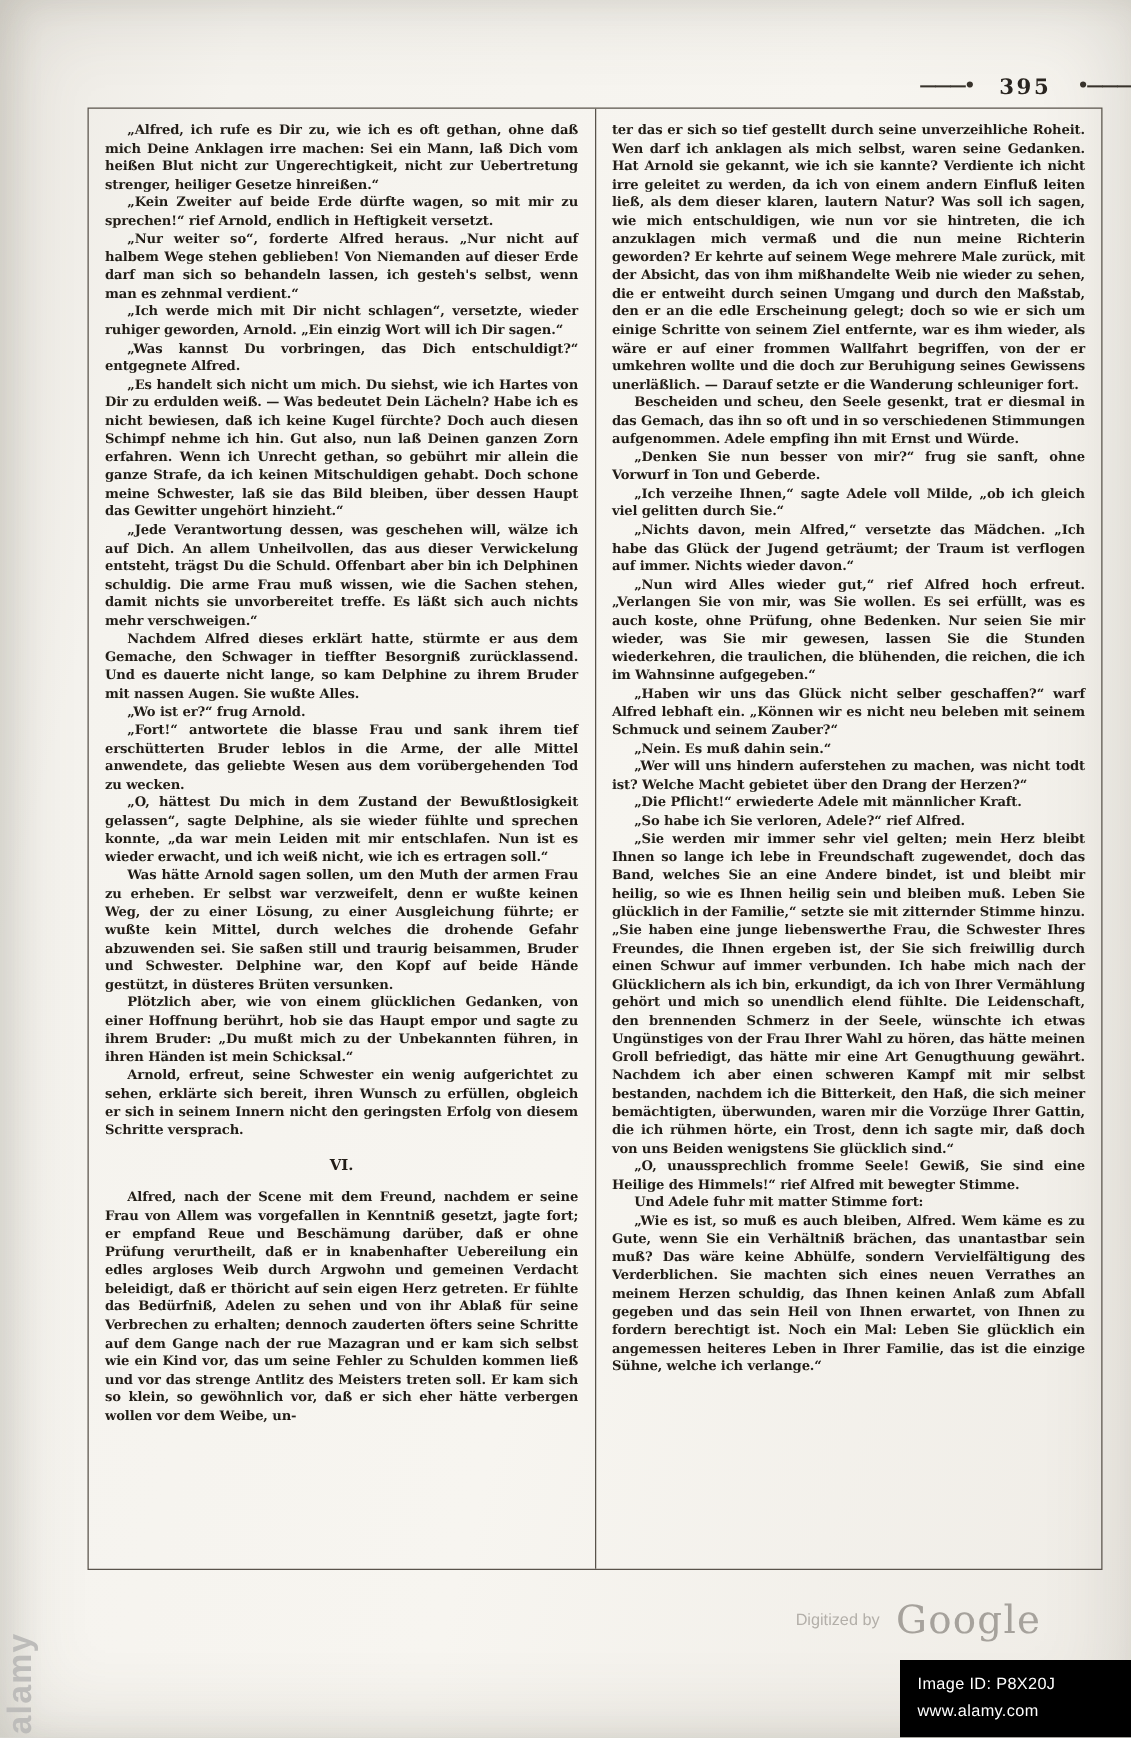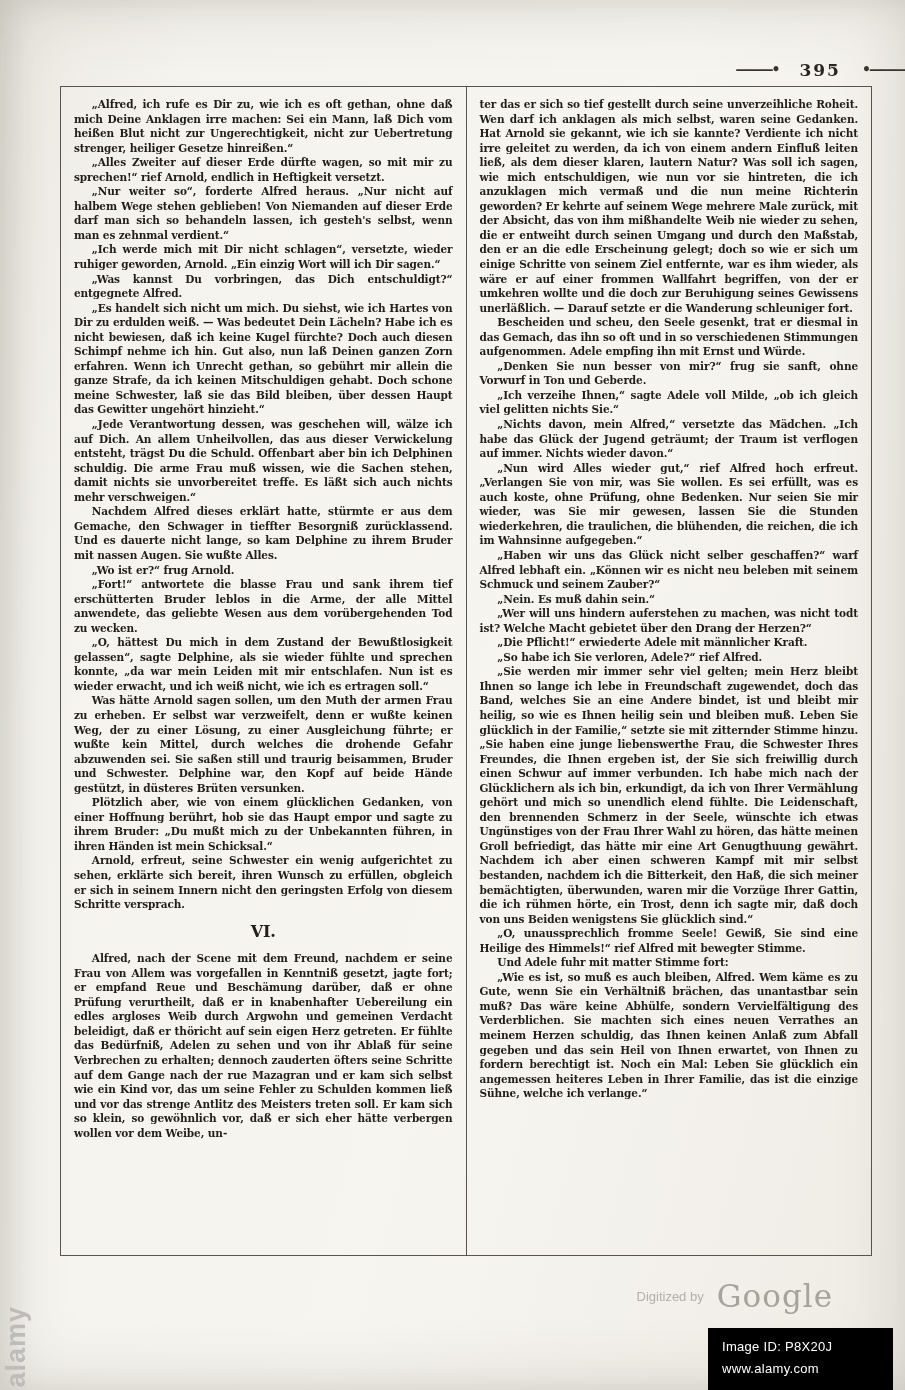--- a/index.html
+++ b/index.html
@@ -16,87 +16,87 @@
     content:"";position:absolute;inset:0;pointer-events:none;
     box-shadow:inset 0 0 70px rgba(90,85,70,.20), inset 12px 0 24px rgba(90,85,70,.10);
   }
   .page-header{
     position:absolute;top:60px;left:0;width:100%;
     text-align:right;color:#2a2520;
   }
   .orn{font-weight:bold;letter-spacing:-2px;font-size:14px;vertical-align:2px;color:#38332c;}
   .page-num{font-weight:bold;font-size:17px;margin:0 16px;letter-spacing:2px;}
   .frame{
-    position:absolute;left:60px;top:86px;width:812px;height:1170px;
+    position:absolute;left:70px;top:86px;width:812px;height:1170px;
     border:1px solid #59534b;box-sizing:border-box;display:flex;
     background:transparent;
   }
   .col{
     flex:1;padding:10px 13px 8px 13px;overflow:hidden;
     text-align:justify;color:#221d17;
     font-size:10.5px;line-height:14.55px;font-weight:bold;letter-spacing:-0.1px;
   }
   .divider{width:1px;background:#59534b;}
   .para{margin:0;}
   .para.indent{text-indent:1.7em;}
   .para.flush{text-indent:0;}
-  .para.heading{text-align:center;font-size:16px;margin:13px 0 12px;text-indent:0;}
+  .para.heading{text-align:center;font-size:12px;margin:13px 0 12px;text-indent:0;}
   .google{position:absolute;right:72px;bottom:76px;white-space:nowrap;}
   .dig{font-size:13px;font-family:Liberation Sans, sans-serif;color:#b3afa9;margin-right:8px;vertical-align:6px;}
   .goog{font-size:31px;font-family:"DejaVu Serif", serif;color:#a6a29c;letter-spacing:1px;}
   .alamy-vert{
     position:absolute;left:1px;bottom:2px;
     writing-mode:vertical-rl;transform:rotate(180deg);
     font-family:"Liberation Sans", sans-serif;font-weight:bold;
     font-size:27px;color:#bdbcba;letter-spacing:1px;
   }
   .alamy-box{
-    position:absolute;right:12px;bottom:0;width:185px;height:62px;
+    position:absolute;right:0;bottom:0;width:185px;height:62px;
     background:#000;color:#fff;box-sizing:border-box;
     font-family:"Liberation Sans", sans-serif;font-size:13px;
     padding:11px 0 16px 14px;
   }
   .alamy-box div{margin-bottom:7px;letter-spacing:.3px;}
 </style>
 </head>
 <body>
 
 <div class="scan">
 
   <div class="page-header">
     <span class="orn">———•</span>
     <span class="page-num">395</span>
     <span class="orn">•———</span>
   </div>
 
   <div class="frame">
     <div class="col">
         <p class="para indent">„Alfred, ich rufe es Dir zu, wie ich es oft gethan, ohne daß mich Deine Anklagen irre machen: Sei ein Mann, laß Dich vom heißen Blut nicht zur Ungerechtigkeit, nicht zur Uebertretung strenger, heiliger Gesetze hinreißen.“</p>
-        <p class="para indent">„Alles Zweiter auf dieser Erde dürfte wagen, so mit mir zu sprechen!“ rief Arnold, endlich in Heftigkeit versetzt.</p>
+        <p class="para indent">„Kein Zweiter auf beide Erde dürfte wagen, so mit mir zu sprechen!“ rief Arnold, endlich in Heftigkeit versetzt.</p>
         <p class="para indent">„Nur weiter so“, forderte Alfred heraus. „Nur nicht auf halbem Wege stehen geblieben! Von Niemanden auf dieser Erde darf man sich so behandeln lassen, ich gesteh's selbst, wenn man es zehnmal verdient.“</p>
         <p class="para indent">„Ich werde mich mit Dir nicht schlagen“, versetzte, wieder ruhiger geworden, Arnold. „Ein einzig Wort will ich Dir sagen.“</p>
         <p class="para indent">„Was kannst Du vorbringen, das Dich entschuldigt?“ entgegnete Alfred.</p>
         <p class="para indent">„Es handelt sich nicht um mich. Du siehst, wie ich Hartes von Dir zu erdulden weiß. — Was bedeutet Dein Lächeln? Habe ich es nicht bewiesen, daß ich keine Kugel fürchte? Doch auch diesen Schimpf nehme ich hin. Gut also, nun laß Deinen ganzen Zorn erfahren. Wenn ich Unrecht gethan, so gebührt mir allein die ganze Strafe, da ich keinen Mitschuldigen gehabt. Doch schone meine Schwester, laß sie das Bild bleiben, über dessen Haupt das Gewitter ungehört hinzieht.“</p>
         <p class="para indent">„Jede Verantwortung dessen, was geschehen will, wälze ich auf Dich. An allem Unheilvollen, das aus dieser Verwickelung entsteht, trägst Du die Schuld. Offenbart aber bin ich Delphinen schuldig. Die arme Frau muß wissen, wie die Sachen stehen, damit nichts sie unvorbereitet treffe. Es läßt sich auch nichts mehr verschweigen.“</p>
         <p class="para indent">Nachdem Alfred dieses erklärt hatte, stürmte er aus dem Gemache, den Schwager in tieffter Besorgniß zurücklassend. Und es dauerte nicht lange, so kam Delphine zu ihrem Bruder mit nassen Augen. Sie wußte Alles.</p>
         <p class="para indent">„Wo ist er?“ frug Arnold.</p>
         <p class="para indent">„Fort!“ antwortete die blasse Frau und sank ihrem tief erschütterten Bruder leblos in die Arme, der alle Mittel anwendete, das geliebte Wesen aus dem vorübergehenden Tod zu wecken.</p>
         <p class="para indent">„O, hättest Du mich in dem Zustand der Bewußtlosigkeit gelassen“, sagte Delphine, als sie wieder fühlte und sprechen konnte, „da war mein Leiden mit mir entschlafen. Nun ist es wieder erwacht, und ich weiß nicht, wie ich es ertragen soll.“</p>
         <p class="para indent">Was hätte Arnold sagen sollen, um den Muth der armen Frau zu erheben. Er selbst war verzweifelt, denn er wußte keinen Weg, der zu einer Lösung, zu einer Ausgleichung führte; er wußte kein Mittel, durch welches die drohende Gefahr abzuwenden sei. Sie saßen still und traurig beisammen, Bruder und Schwester. Delphine war, den Kopf auf beide Hände gestützt, in düsteres Brüten versunken.</p>
         <p class="para indent">Plötzlich aber, wie von einem glücklichen Gedanken, von einer Hoffnung berührt, hob sie das Haupt empor und sagte zu ihrem Bruder: „Du mußt mich zu der Unbekannten führen, in ihren Händen ist mein Schicksal.“</p>
         <p class="para indent">Arnold, erfreut, seine Schwester ein wenig aufgerichtet zu sehen, erklärte sich bereit, ihren Wunsch zu erfüllen, obgleich er sich in seinem Innern nicht den geringsten Erfolg von diesem Schritte versprach.</p>
         <p class="para heading">VI.</p>
         <p class="para indent">Alfred, nach der Scene mit dem Freund, nachdem er seine Frau von Allem was vorgefallen in Kenntniß gesetzt, jagte fort; er empfand Reue und Beschämung darüber, daß er ohne Prüfung verurtheilt, daß er in knabenhafter Uebereilung ein edles argloses Weib durch Argwohn und gemeinen Verdacht beleidigt, daß er thöricht auf sein eigen Herz getreten. Er fühlte das Bedürfniß, Adelen zu sehen und von ihr Ablaß für seine Verbrechen zu erhalten; dennoch zauderten öfters seine Schritte auf dem Gange nach der rue Mazagran und er kam sich selbst wie ein Kind vor, das um seine Fehler zu Schulden kommen ließ und vor das strenge Antlitz des Meisters treten soll. Er kam sich so klein, so gewöhnlich vor, daß er sich eher hätte verbergen wollen vor dem Weibe, un-</p>
       </div>
     <div class="divider"></div>
     <div class="col">
         <p class="para flush">ter das er sich so tief gestellt durch seine unverzeihliche Roheit. Wen darf ich anklagen als mich selbst, waren seine Gedanken. Hat Arnold sie gekannt, wie ich sie kannte? Verdiente ich nicht irre geleitet zu werden, da ich von einem andern Einfluß leiten ließ, als dem dieser klaren, lautern Natur? Was soll ich sagen, wie mich entschuldigen, wie nun vor sie hintreten, die ich anzuklagen mich vermaß und die nun meine Richterin geworden? Er kehrte auf seinem Wege mehrere Male zurück, mit der Absicht, das von ihm mißhandelte Weib nie wieder zu sehen, die er entweiht durch seinen Umgang und durch den Maßstab, den er an die edle Erscheinung gelegt; doch so wie er sich um einige Schritte von seinem Ziel entfernte, war es ihm wieder, als wäre er auf einer frommen Wallfahrt begriffen, von der er umkehren wollte und die doch zur Beruhigung seines Gewissens unerläßlich. — Darauf setzte er die Wanderung schleuniger fort.</p>
         <p class="para indent">Bescheiden und scheu, den Seele gesenkt, trat er diesmal in das Gemach, das ihn so oft und in so verschiedenen Stimmungen aufgenommen. Adele empfing ihn mit Ernst und Würde.</p>
         <p class="para indent">„Denken Sie nun besser von mir?“ frug sie sanft, ohne Vorwurf in Ton und Geberde.</p>
-        <p class="para indent">„Ich verzeihe Ihnen,“ sagte Adele voll Milde, „ob ich gleich viel gelitten nichts Sie.“</p>
+        <p class="para indent">„Ich verzeihe Ihnen,“ sagte Adele voll Milde, „ob ich gleich viel gelitten durch Sie.“</p>
         <p class="para indent">„Nichts davon, mein Alfred,“ versetzte das Mädchen. „Ich habe das Glück der Jugend geträumt; der Traum ist verflogen auf immer. Nichts wieder davon.“</p>
         <p class="para indent">„Nun wird Alles wieder gut,“ rief Alfred hoch erfreut. „Verlangen Sie von mir, was Sie wollen. Es sei erfüllt, was es auch koste, ohne Prüfung, ohne Bedenken. Nur seien Sie mir wieder, was Sie mir gewesen, lassen Sie die Stunden wiederkehren, die traulichen, die blühenden, die reichen, die ich im Wahnsinne aufgegeben.“</p>
         <p class="para indent">„Haben wir uns das Glück nicht selber geschaffen?“ warf Alfred lebhaft ein. „Können wir es nicht neu beleben mit seinem Schmuck und seinem Zauber?“</p>
         <p class="para indent">„Nein. Es muß dahin sein.“</p>
         <p class="para indent">„Wer will uns hindern auferstehen zu machen, was nicht todt ist? Welche Macht gebietet über den Drang der Herzen?“</p>
         <p class="para indent">„Die Pflicht!“ erwiederte Adele mit männlicher Kraft.</p>
         <p class="para indent">„So habe ich Sie verloren, Adele?“ rief Alfred.</p>
         <p class="para indent">„Sie werden mir immer sehr viel gelten; mein Herz bleibt Ihnen so lange ich lebe in Freundschaft zugewendet, doch das Band, welches Sie an eine Andere bindet, ist und bleibt mir heilig, so wie es Ihnen heilig sein und bleiben muß. Leben Sie glücklich in der Familie,“ setzte sie mit zitternder Stimme hinzu. „Sie haben eine junge liebenswerthe Frau, die Schwester Ihres Freundes, die Ihnen ergeben ist, der Sie sich freiwillig durch einen Schwur auf immer verbunden. Ich habe mich nach der Glücklichern als ich bin, erkundigt, da ich von Ihrer Vermählung gehört und mich so unendlich elend fühlte. Die Leidenschaft, den brennenden Schmerz in der Seele, wünschte ich etwas Ungünstiges von der Frau Ihrer Wahl zu hören, das hätte meinen Groll befriedigt, das hätte mir eine Art Genugthuung gewährt. Nachdem ich aber einen schweren Kampf mit mir selbst bestanden, nachdem ich die Bitterkeit, den Haß, die sich meiner bemächtigten, überwunden, waren mir die Vorzüge Ihrer Gattin, die ich rühmen hörte, ein Trost, denn ich sagte mir, daß doch von uns Beiden wenigstens Sie glücklich sind.“</p>
         <p class="para indent">„O, unaussprechlich fromme Seele! Gewiß, Sie sind eine Heilige des Himmels!“ rief Alfred mit bewegter Stimme.</p>
         <p class="para indent">Und Adele fuhr mit matter Stimme fort:</p>

